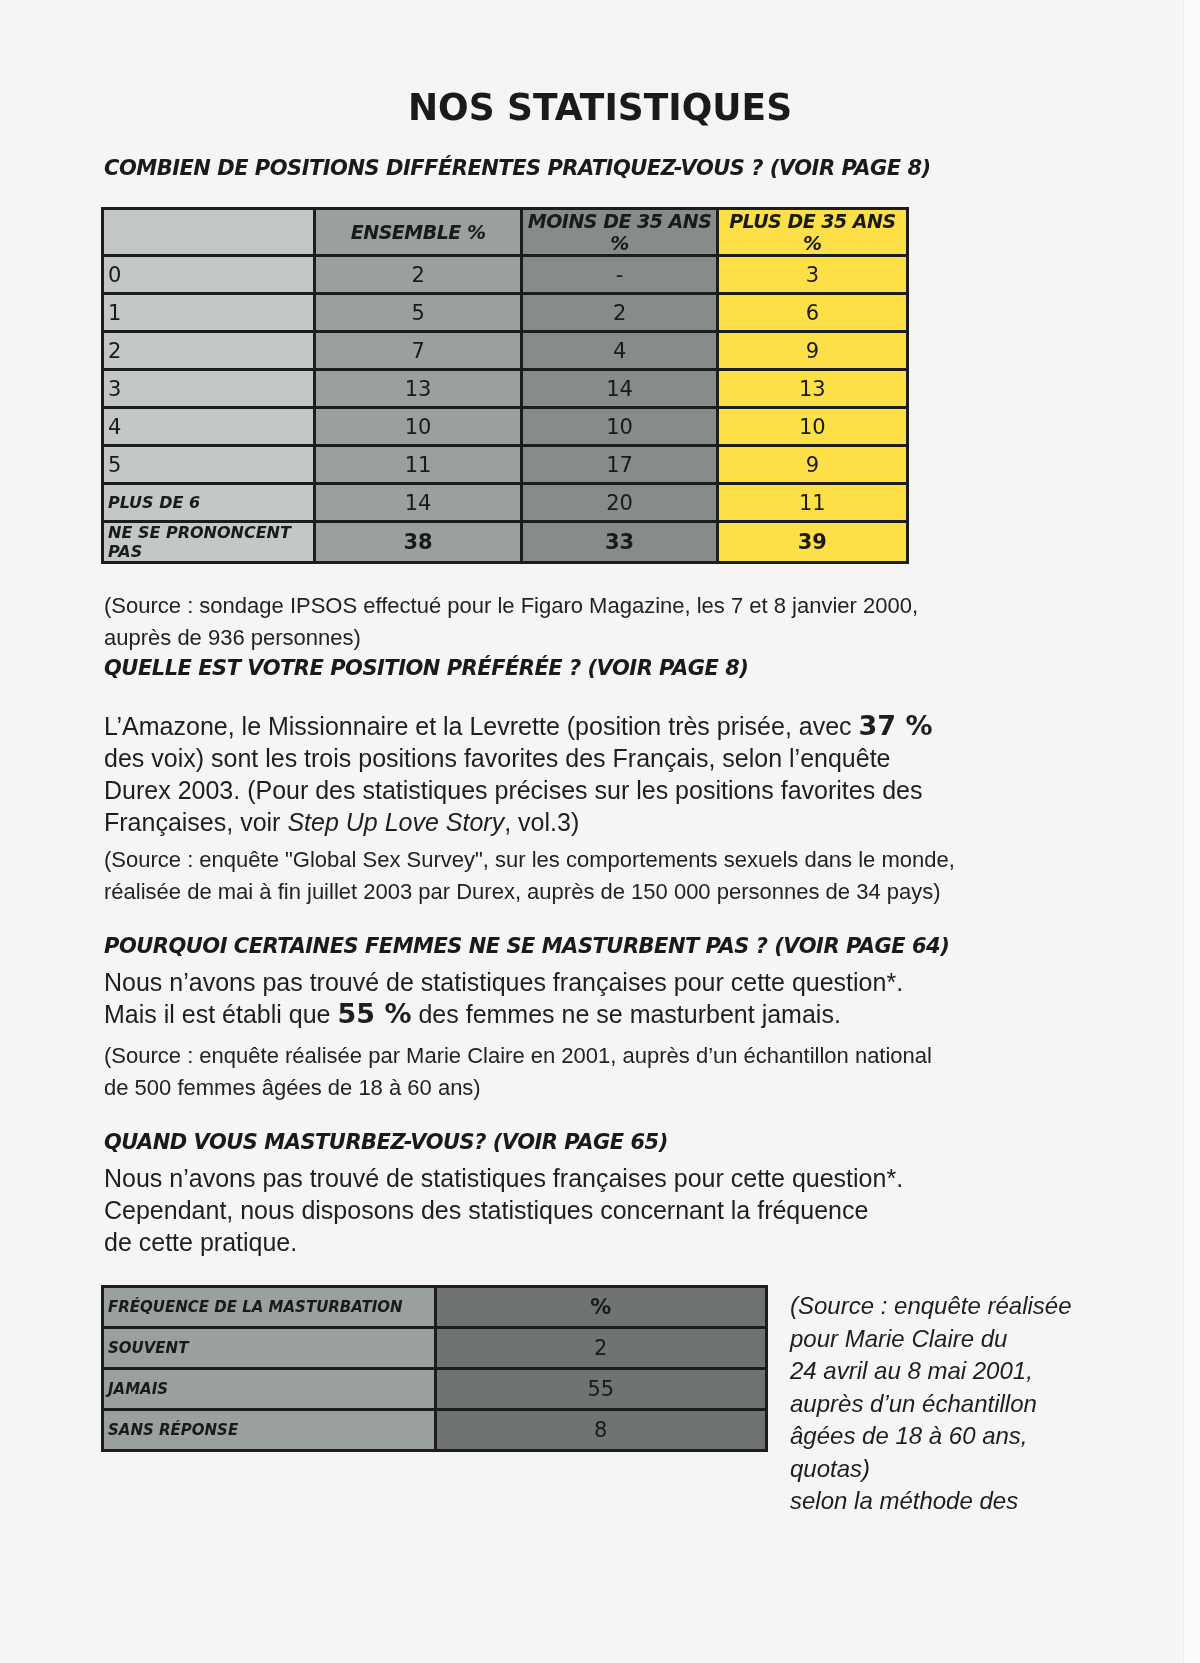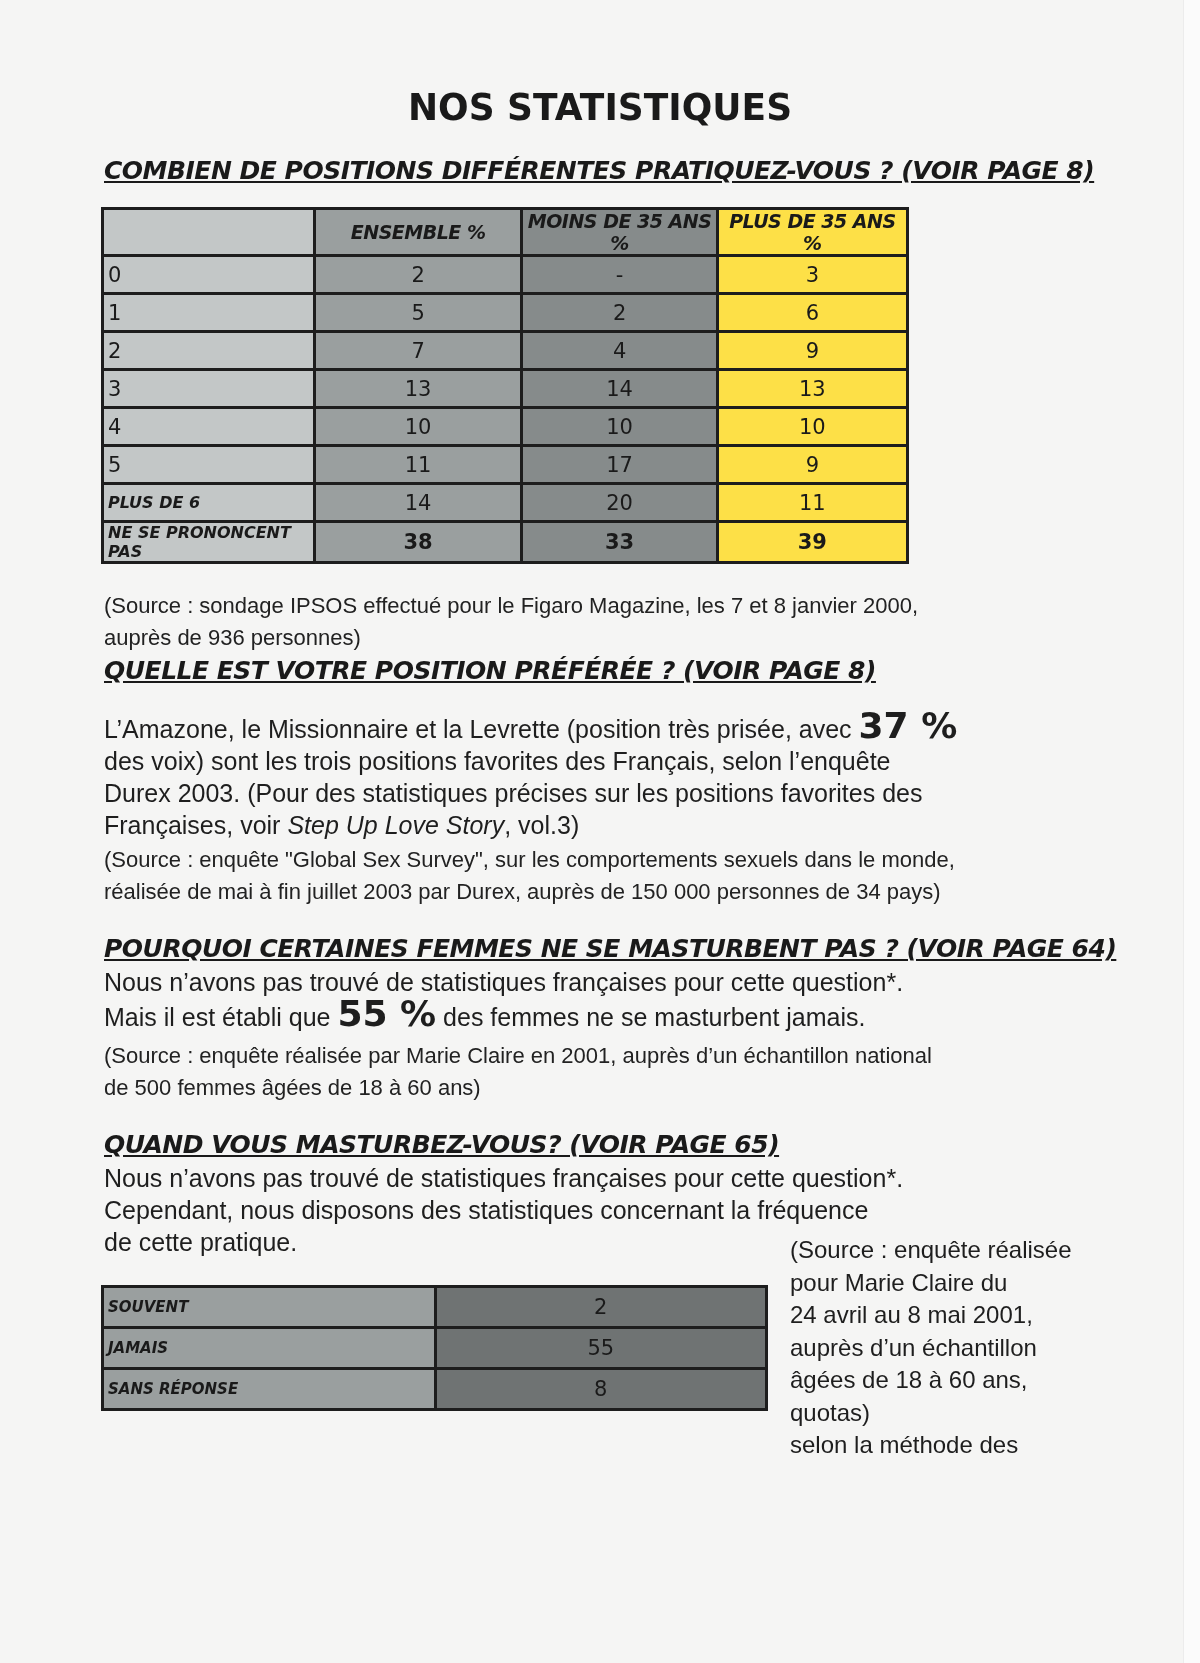--- a/index.html
+++ b/index.html
@@ -17,21 +17,21 @@
   }
   .page { position: absolute; left: 0; top: 0; width: 1200px; }
   .comic { font-family: "DejaVu Sans", sans-serif; font-weight: bold; font-style: italic; text-transform: uppercase; letter-spacing: -0.5px; }
   .body-text { font-family: "Liberation Sans", sans-serif; }
 
   .title {
     position: absolute; top: 86px; left: 0; width: 1200px;
     text-align: center; font-size: 36px; font-style: normal;
     letter-spacing: 0px; transform: scaleY(1.05);
   }
-  .qhead { position: absolute; left: 104px; font-size: 25px; text-decoration: underline; }
+  .qhead { position: absolute; left: 104px; font-size: 21px; }
 
   table.stats { position: absolute; border-collapse: collapse; border: 3px solid #1d1d1d; }
   table.stats td {
     border: 3px solid #1d1d1d; padding: 0; height: 35px;
     font-family: "DejaVu Sans", sans-serif; font-size: 21px;
     text-align: center; vertical-align: middle;
   }
   table.stats td.label { text-align: left; padding-left: 4px; font-size: 21px; }
   table.stats td.label.small { font-size: 16px; font-weight: bold; font-style: italic; }
   .c0 { background: #c3c7c7; }
@@ -46,23 +46,23 @@
 
   #t2 { left: 101px; top: 1285px; width: 667px; }
   #t2 col.a { width: 331px; } #t2 col.b { width: 330px; }
   #t2 td { height: 38px; }
   #t2 td.label { font-size: 15px; font-weight: bold; font-style: italic; }
   #t2 .l { background: #9a9f9f; }
   #t2 .r { background: #6f7373; }
 
   .para { position: absolute; left: 104px; font-size: 25px; line-height: 32px; color: #1e1e1e; }
   .src { position: absolute; left: 104px; font-size: 22px; line-height: 32px; color: #222; }
-  .big { font-family: "DejaVu Sans", sans-serif; font-weight: bold; font-size: 36px; }
+  .big { font-family: "DejaVu Sans", sans-serif; font-weight: bold; font-size: 27px; }
   em { font-style: italic; }
-  .side-src { position: absolute; left: 790px; top: 1234px; width: 300px; font-size: 24px; line-height: 32.5px; color: #1e1e1e; }
+  .side-src { position: absolute; left: 790px; top: 1290px; width: 300px; font-size: 24px; line-height: 32.5px; color: #1e1e1e; font-style: italic; }
   .line { display: block; white-space: nowrap; }
 </style>
 </head>
 <body>
 
 <div class="right-strip"></div>
 
 <div class="page">
 
   <div class="title comic">NOS STATISTIQUES</div>
@@ -172,20 +172,24 @@
     <span class="line">Cependant, nous disposons des statistiques concernant la fréquence</span>
     <span class="line">de cette pratique.</span>
   </div>
 
   <table id="t2" class="stats">
     <colgroup>
         <col class="a">
         <col class="b">
       </colgroup>
     <tbody>
+        <tr>
+      <td class="l label">FRÉQUENCE DE LA MASTURBATION</td>
+      <td class="r" style="font-weight:bold;">%</td>
+    </tr>
     <tr>
       <td class="l label">SOUVENT</td>
       <td class="r">2</td>
     </tr>
     <tr>
       <td class="l label">JAMAIS</td>
       <td class="r">55</td>
     </tr>
     <tr>
       <td class="l label">SANS RÉPONSE</td>

